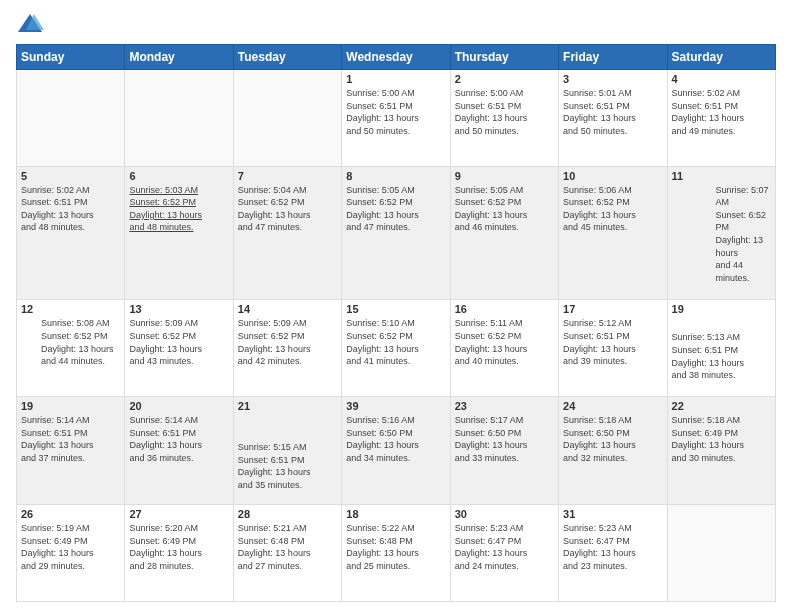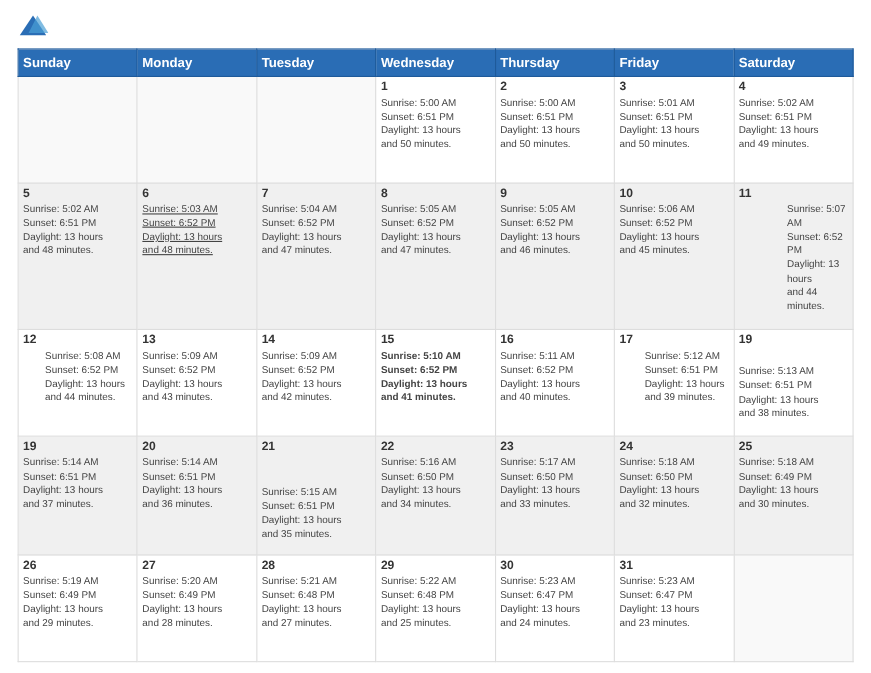--- a/index.html
+++ b/index.html
@@ -237,35 +237,35 @@
           </td>
           <td>
             <div class="day-num">14</div>
             <div class="day-info" style="white-space: pre-line;">Sunrise: 5:09 AM
 Sunset: 6:52 PM
 Daylight: 13 hours
 and 42 minutes.</div>
           </td>
           <td>
             <div class="day-num">15</div>
-            <div class="day-info" style="white-space: pre-line; font-weight: bold;">Sunrise: 5:10 AM
+            <div class="day-info" style="white-space: pre-line;">Sunrise: 5:10 AM
 Sunset: 6:52 PM
 Daylight: 13 hours
 and 41 minutes.</div>
           </td>
           <td>
             <div class="day-num">16</div>
             <div class="day-info" style="white-space: pre-line;">Sunrise: 5:11 AM
 Sunset: 6:52 PM
 Daylight: 13 hours
 and 40 minutes.</div>
           </td>
           <td>
             <div class="day-num">17</div>
-            <div class="day-info" style="white-space: pre-line; margin-left: 23px;">Sunrise: 5:12 AM
+            <div class="day-info" style="white-space: pre-line;">Sunrise: 5:12 AM
 Sunset: 6:51 PM
 Daylight: 13 hours
 and 39 minutes.</div>
           </td>
           <td>
             <div class="day-num">19</div>
             <div class="day-info" style="white-space: pre-line; margin-top: 16px;">Sunrise: 5:13 AM
 Sunset: 6:51 PM
 Daylight: 13 hours
 and 38 minutes.</div>
@@ -287,42 +287,42 @@
 and 36 minutes.</div>
           </td>
           <td>
             <div class="day-num">21</div>
             <div class="day-info" style="white-space: pre-line; margin-top: 29px;">Sunrise: 5:15 AM
 Sunset: 6:51 PM
 Daylight: 13 hours
 and 35 minutes.</div>
           </td>
           <td>
-            <div class="day-num">22</div>
+            <div class="day-num">39</div>
             <div class="day-info" style="white-space: pre-line;">Sunrise: 5:16 AM
 Sunset: 6:50 PM
 Daylight: 13 hours
 and 34 minutes.</div>
           </td>
           <td>
             <div class="day-num">23</div>
             <div class="day-info" style="white-space: pre-line;">Sunrise: 5:17 AM
 Sunset: 6:50 PM
 Daylight: 13 hours
 and 33 minutes.</div>
           </td>
           <td>
             <div class="day-num">24</div>
             <div class="day-info" style="white-space: pre-line;">Sunrise: 5:18 AM
 Sunset: 6:50 PM
 Daylight: 13 hours
 and 32 minutes.</div>
           </td>
           <td>
-            <div class="day-num">25</div>
+            <div class="day-num">22</div>
             <div class="day-info" style="white-space: pre-line;">Sunrise: 5:18 AM
 Sunset: 6:49 PM
 Daylight: 13 hours
 and 30 minutes.</div>
           </td>
         </tr>
         <tr>
           <td>
             <div class="day-num">26</div>
             <div class="day-info" style="white-space: pre-line;">Sunrise: 5:19 AM
@@ -338,21 +338,21 @@
 and 28 minutes.</div>
           </td>
           <td>
             <div class="day-num">28</div>
             <div class="day-info" style="white-space: pre-line;">Sunrise: 5:21 AM
 Sunset: 6:48 PM
 Daylight: 13 hours
 and 27 minutes.</div>
           </td>
           <td>
-            <div class="day-num">29</div>
+            <div class="day-num">18</div>
             <div class="day-info" style="white-space: pre-line;">Sunrise: 5:22 AM
 Sunset: 6:48 PM
 Daylight: 13 hours
 and 25 minutes.</div>
           </td>
           <td>
             <div class="day-num">30</div>
             <div class="day-info" style="white-space: pre-line;">Sunrise: 5:23 AM
 Sunset: 6:47 PM
 Daylight: 13 hours

